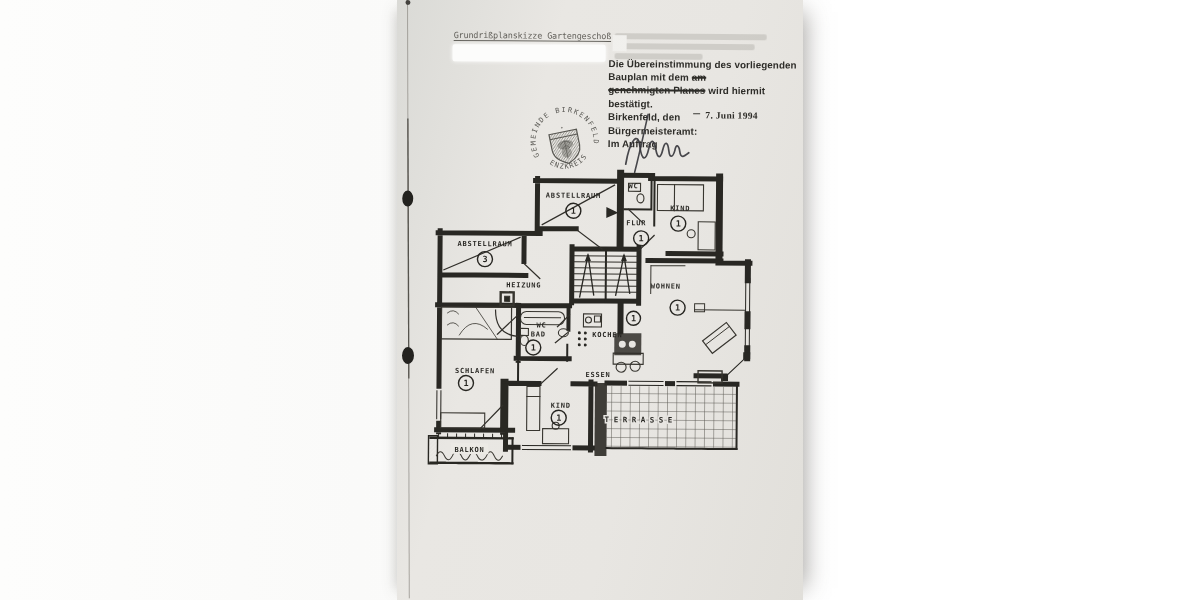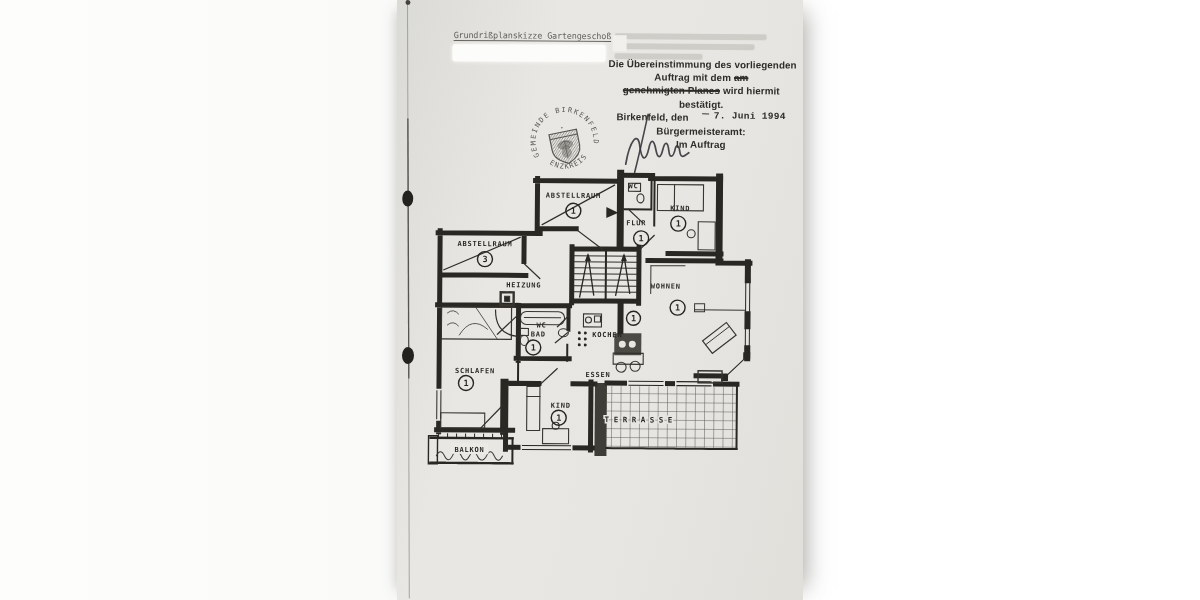--- a/index.html
+++ b/index.html
@@ -1,39 +1,39 @@
 <!DOCTYPE html>
 <html><head>
 <meta charset="utf-8">
 <style>
   html,body{margin:0;padding:0;}
   body{width:1200px;height:600px;background:#ffffff;overflow:hidden;
        font-family:"Liberation Sans",sans-serif;position:relative;}
-  .stage{position:absolute;inset:0;background:linear-gradient(90deg,#fdfdfc 0%,#fafaf9 30%,#ffffff 70%);text-align:center;}
+  .stage{position:absolute;inset:0;background:linear-gradient(90deg,#fdfdfc 0%,#fafaf9 30%,#ffffff 70%);}
   .paper{position:absolute;left:397px;top:0;width:406px;height:600px;
          background:linear-gradient(105deg,#dadad6 0%,#e9e7e3 30%,#e8e6e2 62%,#e1dfda 100%);
          box-shadow:14px 0 22px -12px rgba(80,76,70,.5), -9px 0 14px -10px rgba(80,76,70,.35);}
   .tilt{position:absolute;inset:0;transform:rotate(.45deg);transform-origin:200px 0;}
   .doc-title{position:absolute;left:57px;top:31px;font-family:"DejaVu Sans Mono",monospace;
              font-size:8.5px;color:#4c4a44;opacity:.85;letter-spacing:-.2px;
              text-decoration:underline;text-underline-offset:2px;white-space:nowrap;}
   .redaction{position:absolute;left:56px;top:45px;width:153px;height:17px;background:#fcfcfb;
              border-radius:2px;box-shadow:0 0 4px rgba(255,255,255,.95);transform:rotate(-.3deg);}
   .ghost{position:absolute;left:218px;top:33px;width:152px;height:32px;opacity:.45;filter:blur(.7px);}
   .ghost .gl{height:6px;background:#b1afa9;border-radius:2px;margin-bottom:4px;}
   .ghost .gl2{width:140px;} .ghost .gl3{width:88px;}
   .ghost .notch{position:absolute;left:-2px;top:2px;width:14px;height:16px;background:#fbfbfa;}
   .approval{position:absolute;left:212px;top:57px;width:186px;font-size:9.8px;line-height:13.2px;
             font-weight:700;color:#2e2d29;letter-spacing:.1px;}
   .approval .ln{white-space:nowrap;}
   .struck{text-decoration:line-through;text-decoration-thickness:1.5px;margin-top:8px;}
   .sp{display:inline-block;width:3px;}
   .date-wrap{display:inline-block;margin-left:13px;transform:translateY(-2.5px);}
   .date-dash{display:inline-block;width:7px;border-top:1.2px solid #3a3935;vertical-align:super;margin-right:5px;}
-  .date{font-family:Liberation Mono, monospace;font-weight:700;font-size:9.5px;letter-spacing:.3px;}
+  .date{font-family:Liberation Serif, serif;font-weight:700;font-size:9.5px;letter-spacing:.3px;}
   .stamp{position:absolute;left:127px;top:101px;width:84px;height:84px;transform:rotate(-12deg);opacity:.88;}
   .sig{position:absolute;left:222px;top:112px;}
   .edge-marks{position:absolute;left:0;top:0;}
   .plan{position:absolute;left:23px;top:165px;}
   svg text{font-family:"DejaVu Sans Mono",monospace;}
 </style>
 </head>
 <body>
 
 <div class="stage">
@@ -45,21 +45,21 @@
 
    <div class="ghost">
      <div class="gl"></div>
      <div class="gl gl2"></div>
      <div class="gl gl3"></div>
      <div class="notch"></div>
    </div>
 
    <div class="approval">
      <div class="ln">Die Übereinstimmung des vorliegenden</div>
-     <div class="ln"><span>Auftrag mit dem</span><span class="sp"></span><span class="struck">am</span></div>
+     <div class="ln"><span>Bauplan mit dem</span><span class="sp"></span><span class="struck">am</span></div>
      <div class="ln"><span class="struck">genehmigten Planes</span><span class="sp"></span><span>wird hiermit</span></div>
      <div class="ln">bestätigt.</div>
      <div class="ln"><span>Birkenfeld, den</span><span class="date-wrap"><span class="date-dash"></span><span class="date">7. Juni 1994</span></span></div>
      <div class="ln">Bürgermeisteramt:</div>
      <div class="ln">Im Auftrag</div>
    </div>
 
    <svg class="stamp" width="84" height="84" viewBox="0 0 84 84">
      <defs>
        <path id="arcTop" d="M 15.5,52 A 29,29 0 1 1 68.5,52"></path>

